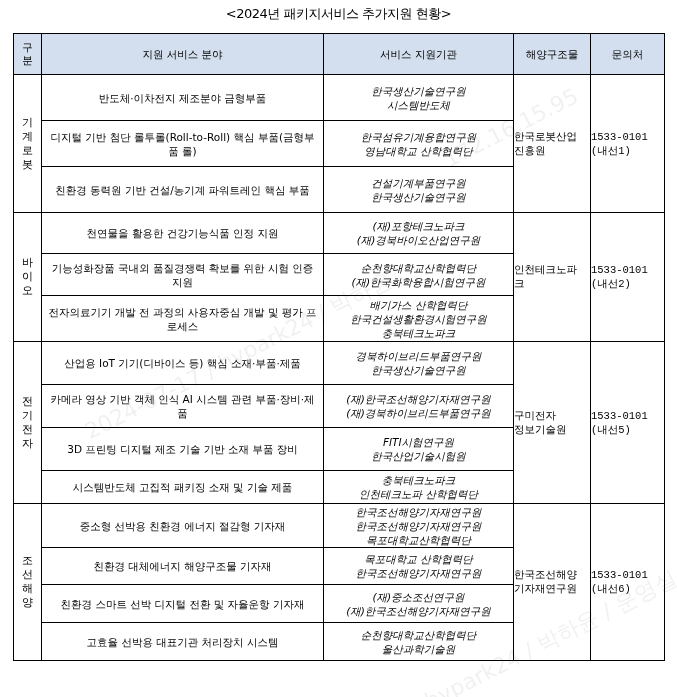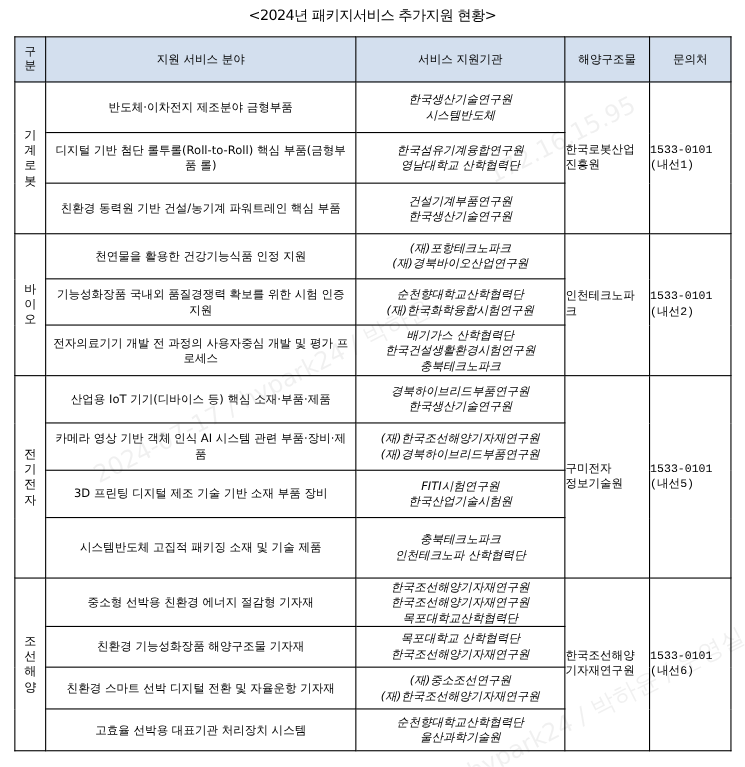--- a/index.html
+++ b/index.html
@@ -211,21 +211,21 @@
         <span>(재)경북하이브리드부품연구원</span>
       </td>
     </tr>
     <tr style="height:43px">
       <td class="field-cell">3D 프린팅 디지털 제조 기술 기반 소재 부품 장비</td>
       <td class="org-cell">
         <span>FITI시험연구원</span>
         <span>한국산업기술시험원</span>
       </td>
     </tr>
-    <tr style="height:55px">
+    <tr style="height:33px">
       <td class="field-cell group-bottom">시스템반도체 고집적 패키징 소재 및 기술 제품</td>
       <td class="org-cell group-bottom">
         <span>충북테크노파크</span>
         <span>인천테크노파 산학협력단</span>
       </td>
     </tr>
 
     <tr style="height:44px">
       <td rowspan="4" class="cat-cell outer-left group-bottom">
         <span>조</span>
@@ -242,21 +242,21 @@
       <td rowspan="4" class="rep-cell group-bottom">
         <span>한국조선해양</span>
         <span>기자재연구원</span>
       </td>
       <td rowspan="4" class="contact-cell outer-right group-bottom">
         <span>1533-0101</span>
         <span>(내선6)</span>
       </td>
     </tr>
     <tr style="height:37px">
-      <td class="field-cell">친환경 기능성화장품 해양구조물 기자재</td>
+      <td class="field-cell">친환경 대체에너지 해양구조물 기자재</td>
       <td class="org-cell">
         <span>목포대학교 산학협력단</span>
         <span>한국조선해양기자재연구원</span>
       </td>
     </tr>
     <tr style="height:38px">
       <td class="field-cell">친환경 스마트 선박 디지털 전환 및 자율운항 기자재</td>
       <td class="org-cell">
         <span>(재)중소조선연구원</span>
         <span>(재)한국조선해양기자재연구원</span>

